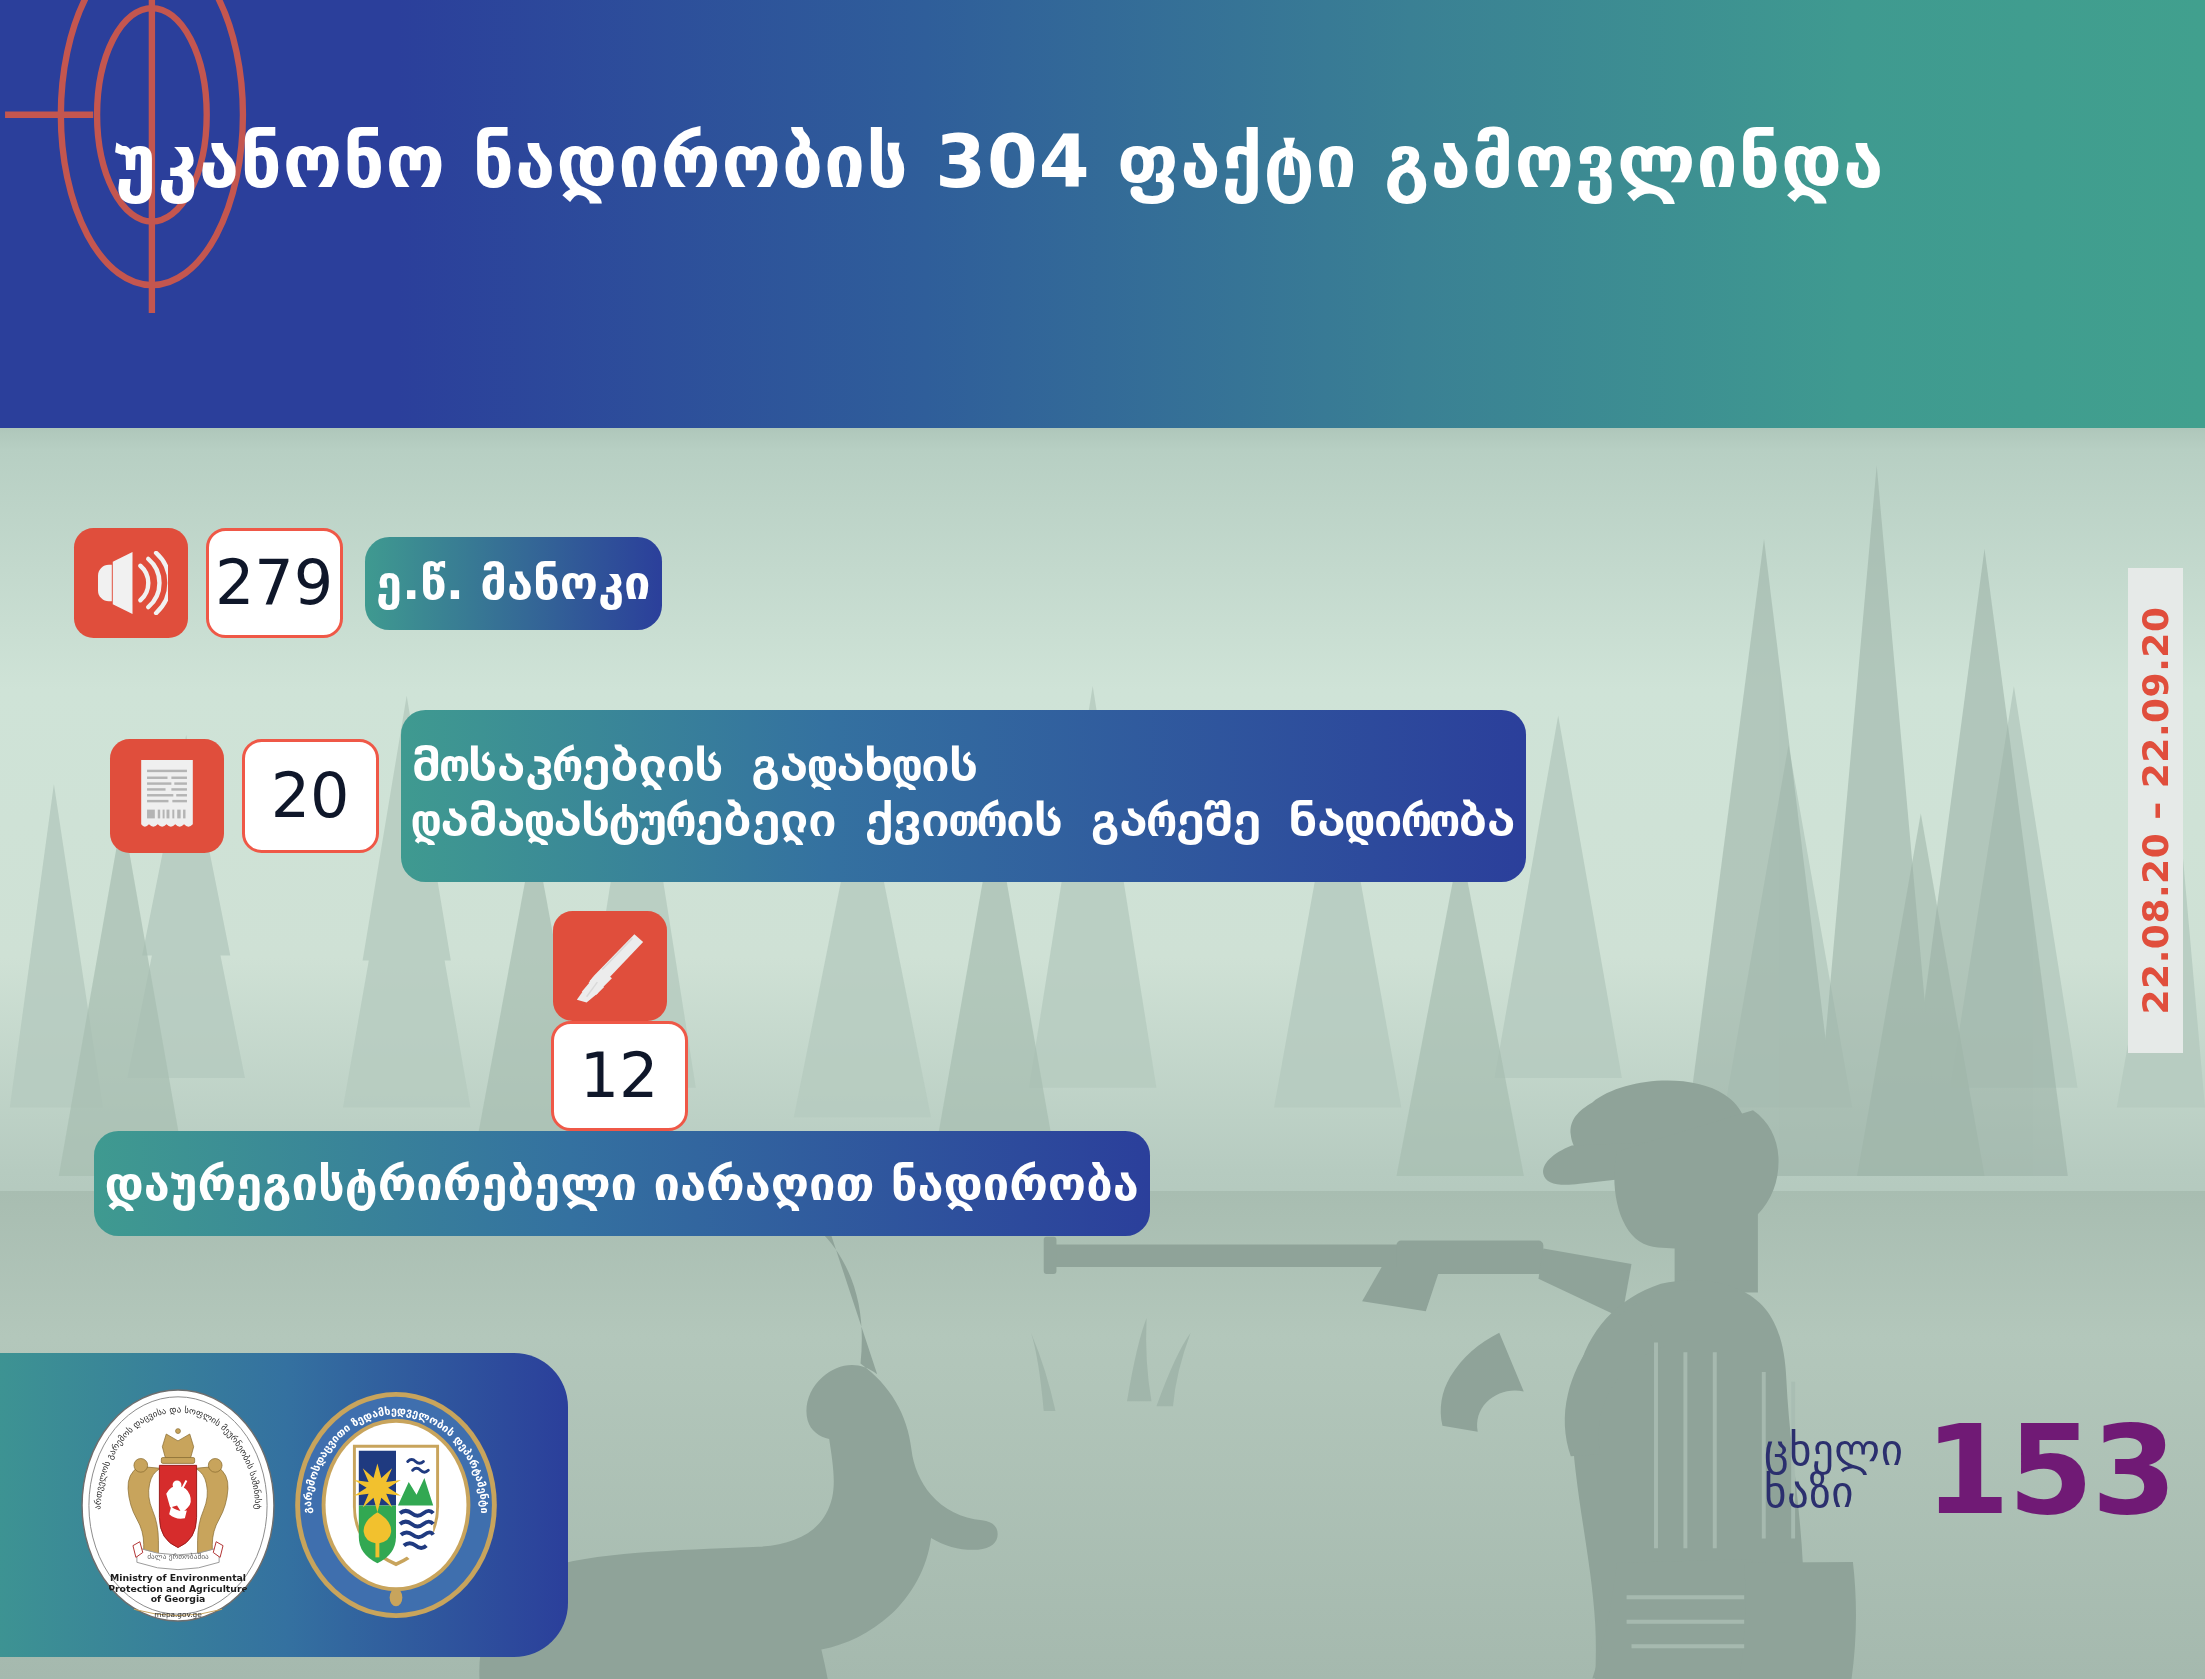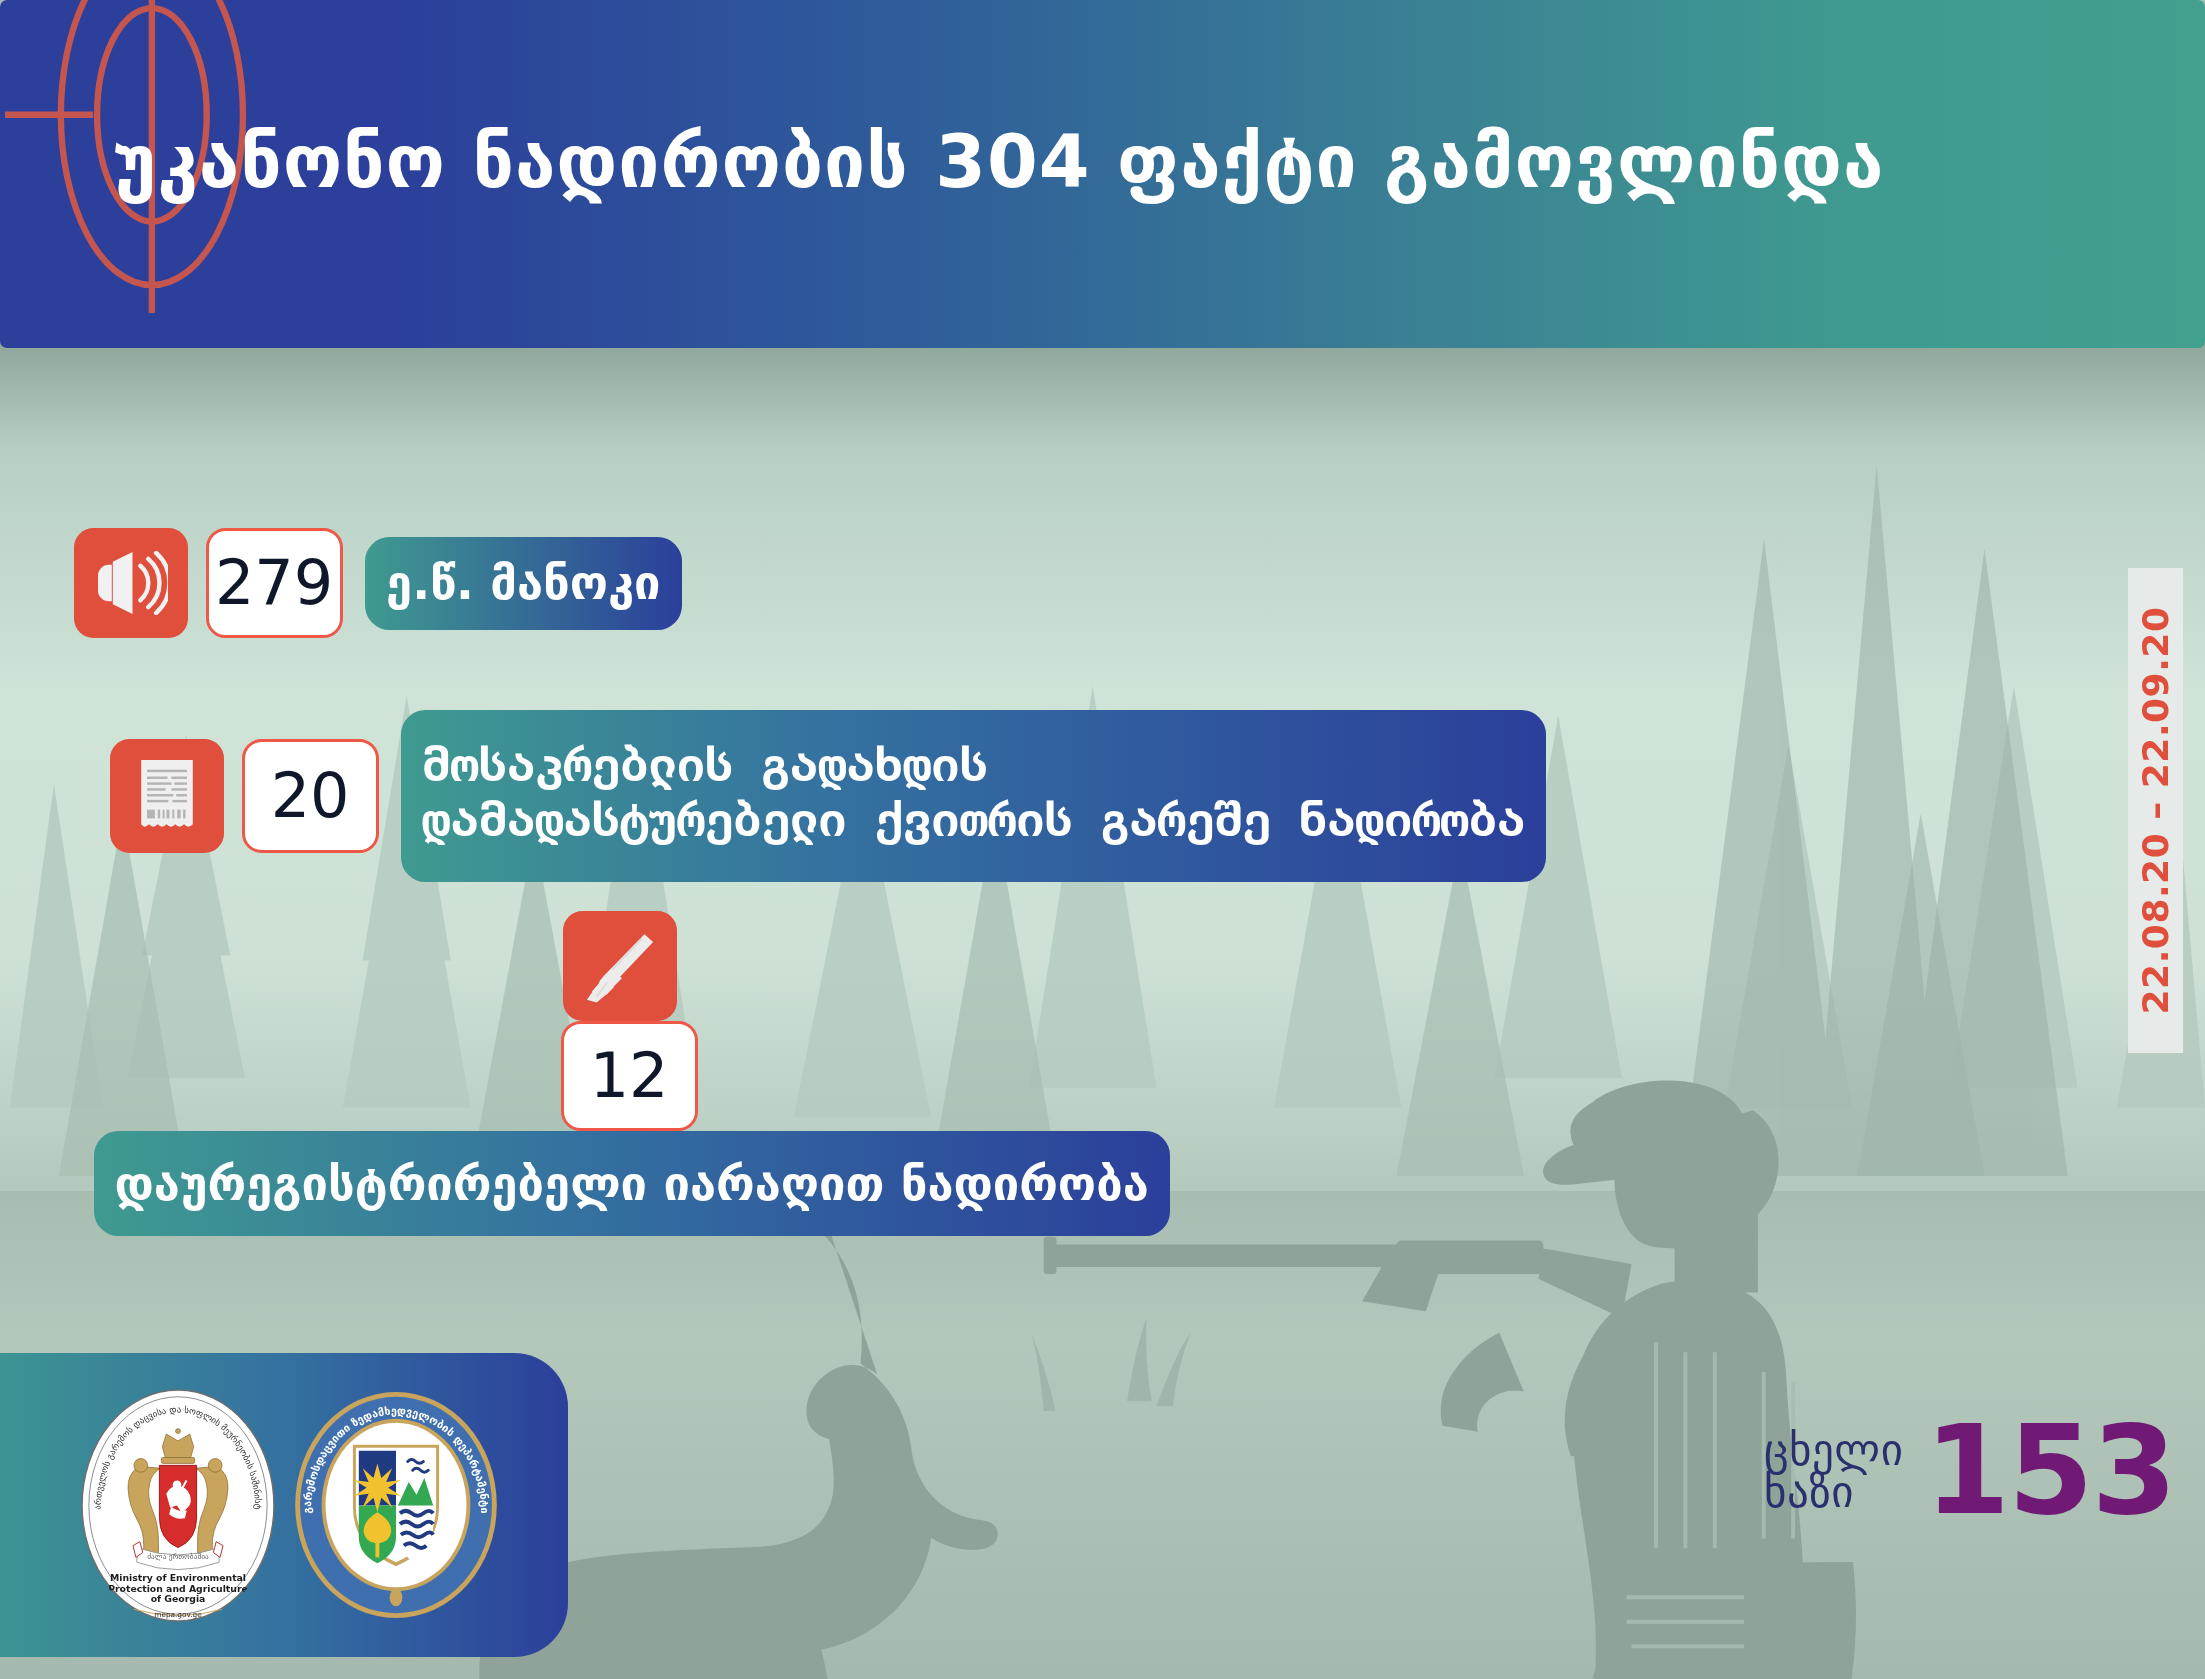--- a/index.html
+++ b/index.html
@@ -23,23 +23,22 @@
     background:linear-gradient(180deg,#a8bdb1 0%,#b3c7bb 30%,#a5b9ae 100%);
   }
   .bg-hill{
     position:absolute;left:-98px;top:1225px;width:1568px;height:255px;
     background:#9cb1a6;border-radius:50% 50% 0 0 / 100% 100% 0 0;opacity:.75;
   }
   .treebox{position:absolute;left:0;top:343px;width:2205px;height:1078px;overflow:hidden;}
 
   
   .header{
-    position:absolute;left:0;top:0;width:2205px;height:348px;
+    position:absolute;left:0;top:0;width:2205px;height:428px;
     background:linear-gradient(90deg,#2b3f9b 0%,#2b3f9b 18%,#2f5e9a 42%,#3a8094 64%,#3f9a90 84%,#41a08e 100%);
-    border-radius:7px;
   }
   .header-title{
     position:absolute;left:113px;top:125px;
     font-size:73px;font-weight:700;color:#ffffff;letter-spacing:1px;
     white-space:nowrap;line-height:1;
   }
   .crosshair{position:absolute;left:4.9px;top:-59px;width:284px;height:372px;pointer-events:none;}
 
   
   .rows{position:absolute;left:0;top:0;width:2205px;height:1679px;}
@@ -58,21 +57,21 @@
     border:3.4px solid #ef5847;border-radius:19.6px;flex:none;
     display:flex;align-items:center;justify-content:center;
     color:#0f172a;font-size:62px;font-weight:400;line-height:1;
     font-family:"DejaVu Sans","Liberation Sans",sans-serif;
   }
   .row2 .num-tile{height:114px;}
   .label-pill{
     margin-left:22.5px;border-radius:24.5px;flex:none;
     display:flex;align-items:center;
     color:#ffffff;font-size:47px;font-weight:700;line-height:1.18;
-    padding:0 21px;white-space:pre-line;
+    padding:0 11px;white-space:pre-line;
   }
   .pill1{height:93px;background:linear-gradient(90deg,#3f9a90 0%,#2b3f9b 100%);}
   .pill2{height:172px;background:linear-gradient(90deg,#3f9a90 0%,#3471a0 38%,#2b3f9b 100%);font-family:Liberation Mono, monospace;}
   .pill3{height:105px;background:linear-gradient(90deg,#3f9a90 0%,#3471a0 45%,#2b3f9b 100%);}
 
   
   .date-chip{
     position:absolute;left:2128px;top:568px;width:55px;height:485px;
     background:#e6eae8;display:flex;align-items:center;justify-content:center;
   }

